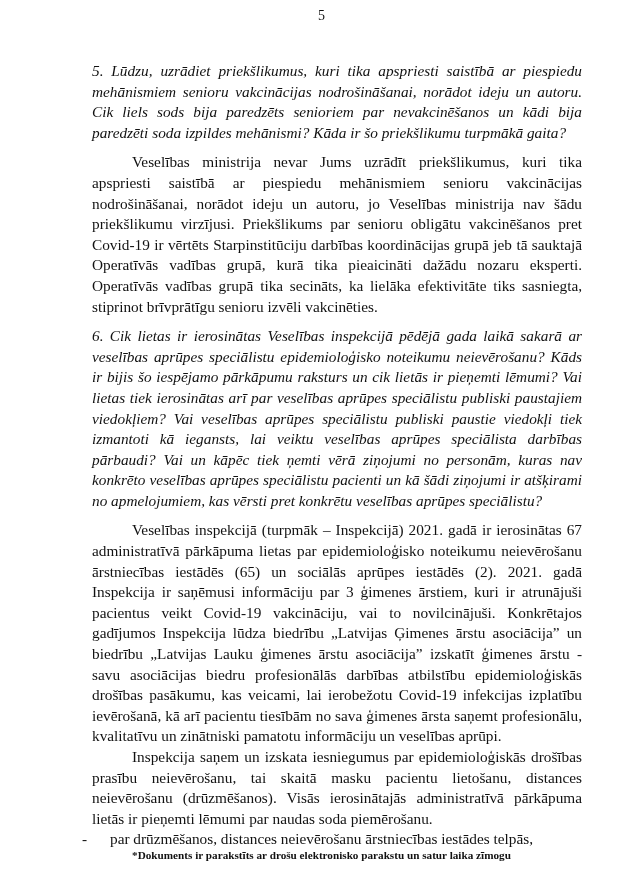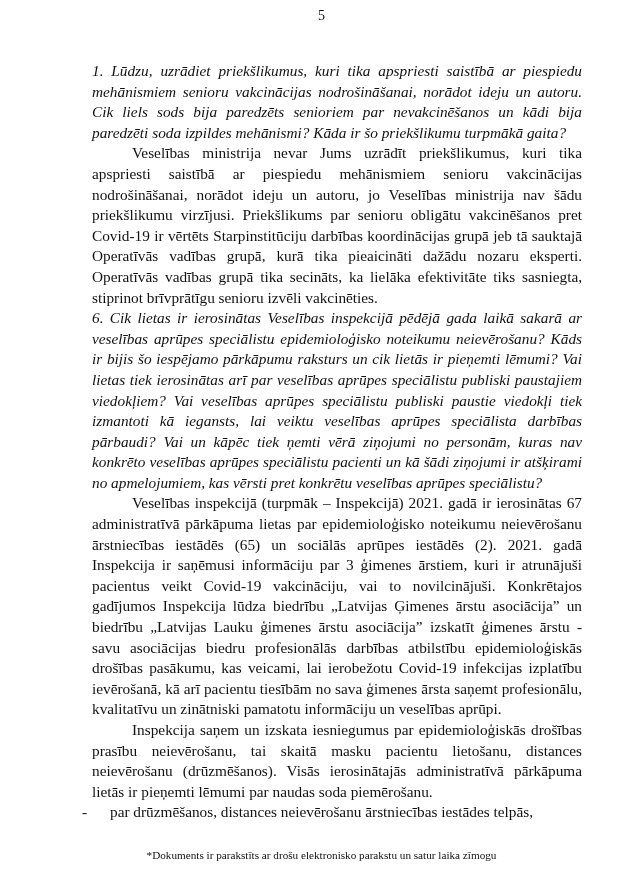--- a/index.html
+++ b/index.html
@@ -2,34 +2,34 @@
 <html><head>
 <meta charset="utf-8">
 <style>
   html, body { margin:0; padding:0; background:#ffffff; }
   body { width:643px; height:877px; position:relative; overflow:hidden;
          font-family:"Liberation Serif", "DejaVu Serif", serif; color:#111; }
   .page-num { position:absolute; top:8px; left:0; width:643px; text-align:center; font-size:14px; }
   .content { position:absolute; left:92px; width:490px; top:61px; font-size:15.3px; line-height:20.6px; }
   p { margin:0; text-align:justify; }
   .q { font-style:italic; }
-  .gap { margin-top:0; }
+  .gap { margin-top:9px; }
   .indent { text-indent:40px; }
   .indent2 { text-indent:28px; }
   .bullet { display:flex; margin-left:-12px; }
   .bullet .dash { width:28px; flex:none; padding-left:2px; }
-  .footer { position:absolute; top:849px; left:0; width:643px; text-align:center; font-size:11.2px; }
+  .footer { position:absolute; top:849px; left:0; width:643px; text-align:center; font-size:11.2px;font-weight:bold; }
 </style>
 </head>
 <body>
 
 <div class="page-num">5</div>
 
 <div class="content">
-  <p class="q">1. Lūdzu, uzrādiet priekšlikumus, kuri tika apspriesti saistībā ar piespiedu mehānismiem senioru vakcinācijas nodrošināšanai, norādot ideju un autoru. Cik liels sods bija paredzēts senioriem par nevakcinēšanos un kādi bija paredzēti soda izpildes mehānismi? Kāda ir šo priekšlikumu turpmākā gaita?</p>
+  <p class="q">5. Lūdzu, uzrādiet priekšlikumus, kuri tika apspriesti saistībā ar piespiedu mehānismiem senioru vakcinācijas nodrošināšanai, norādot ideju un autoru. Cik liels sods bija paredzēts senioriem par nevakcinēšanos un kādi bija paredzēti soda izpildes mehānismi? Kāda ir šo priekšlikumu turpmākā gaita?</p>
   <p class="gap indent">Veselības ministrija nevar Jums uzrādīt priekšlikumus, kuri tika apspriesti saistībā ar piespiedu mehānismiem senioru vakcinācijas nodrošināšanai, norādot ideju un autoru, jo Veselības ministrija nav šādu priekšlikumu virzījusi. Priekšlikums par senioru obligātu vakcinēšanos pret Covid-19 ir vērtēts Starpinstitūciju darbības koordinācijas grupā jeb tā sauktajā Operatīvās vadības grupā, kurā tika pieaicināti dažādu nozaru eksperti. Operatīvās vadības grupā tika secināts, ka lielāka efektivitāte tiks sasniegta, stiprinot brīvprātīgu senioru izvēli vakcinēties.</p>
   <p class="q gap">6. Cik lietas ir ierosinātas Veselības inspekcijā pēdējā gada laikā sakarā ar veselības aprūpes speciālistu epidemioloģisko noteikumu neievērošanu? Kāds ir bijis šo iespējamo pārkāpumu raksturs un cik lietās ir pieņemti lēmumi? Vai lietas tiek ierosinātas arī par veselības aprūpes speciālistu publiski paustajiem viedokļiem? Vai veselības aprūpes speciālistu publiski paustie viedokļi tiek izmantoti kā iegansts, lai veiktu veselības aprūpes speciālista darbības pārbaudi? Vai un kāpēc tiek ņemti vērā ziņojumi no personām, kuras nav konkrēto veselības aprūpes speciālistu pacienti un kā šādi ziņojumi ir atšķirami no apmelojumiem, kas vērsti pret konkrētu veselības aprūpes speciālistu?</p>
   <p class="gap indent">Veselības inspekcijā (turpmāk – Inspekcijā) 2021. gadā ir ierosinātas 67 administratīvā pārkāpuma lietas par epidemioloģisko noteikumu neievērošanu ārstniecības iestādēs (65) un sociālās aprūpes iestādēs (2). 2021. gadā Inspekcija ir saņēmusi informāciju par 3 ģimenes ārstiem, kuri ir atrunājuši pacientus veikt Covid-19 vakcināciju, vai to novilcinājuši. Konkrētajos gadījumos Inspekcija lūdza biedrību „Latvijas Ģimenes ārstu asociācija” un biedrību „Latvijas Lauku ģimenes ārstu asociācija” izskatīt ģimenes ārstu - savu asociācijas biedru profesionālās darbības atbilstību epidemioloģiskās drošības pasākumu, kas veicami, lai ierobežotu Covid-19 infekcijas izplatību ievērošanā, kā arī pacientu tiesībām no sava ģimenes ārsta saņemt profesionālu, kvalitatīvu un zinātniski pamatotu informāciju un veselības aprūpi.</p>
   <p class="indent">Inspekcija saņem un izskata iesniegumus par epidemioloģiskās drošības prasību neievērošanu, tai skaitā masku pacientu lietošanu, distances neievērošanu (drūzmēšanos). Visās ierosinātajās administratīvā pārkāpuma lietās ir pieņemti lēmumi par naudas soda piemērošanu.</p>
   <div class="bullet">
     <span class="dash">-</span>
     <span>par drūzmēšanos, distances neievērošanu ārstniecības iestādes telpās,</span>
   </div>
 </div>
 

